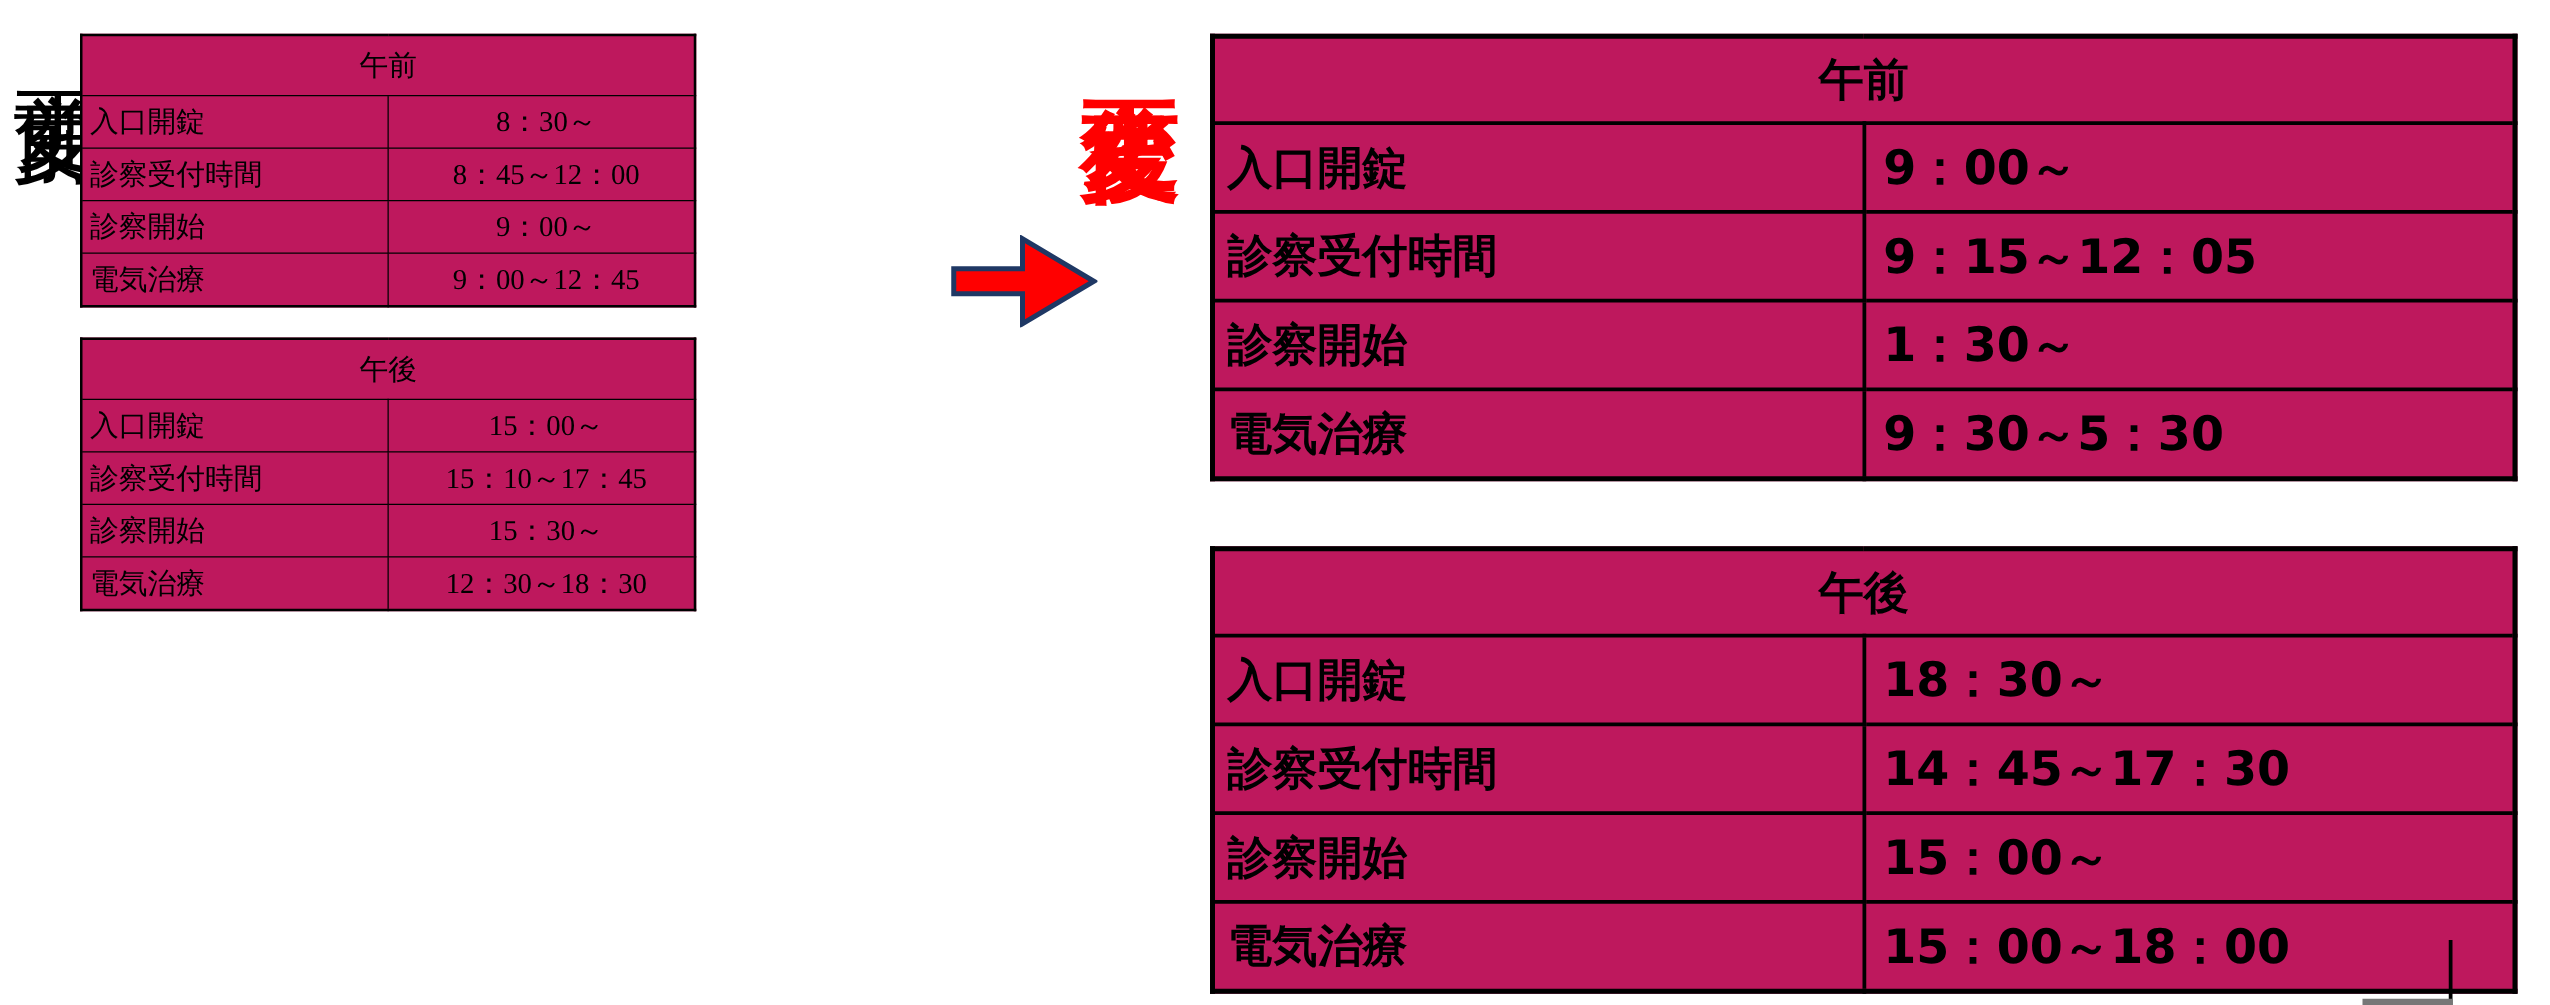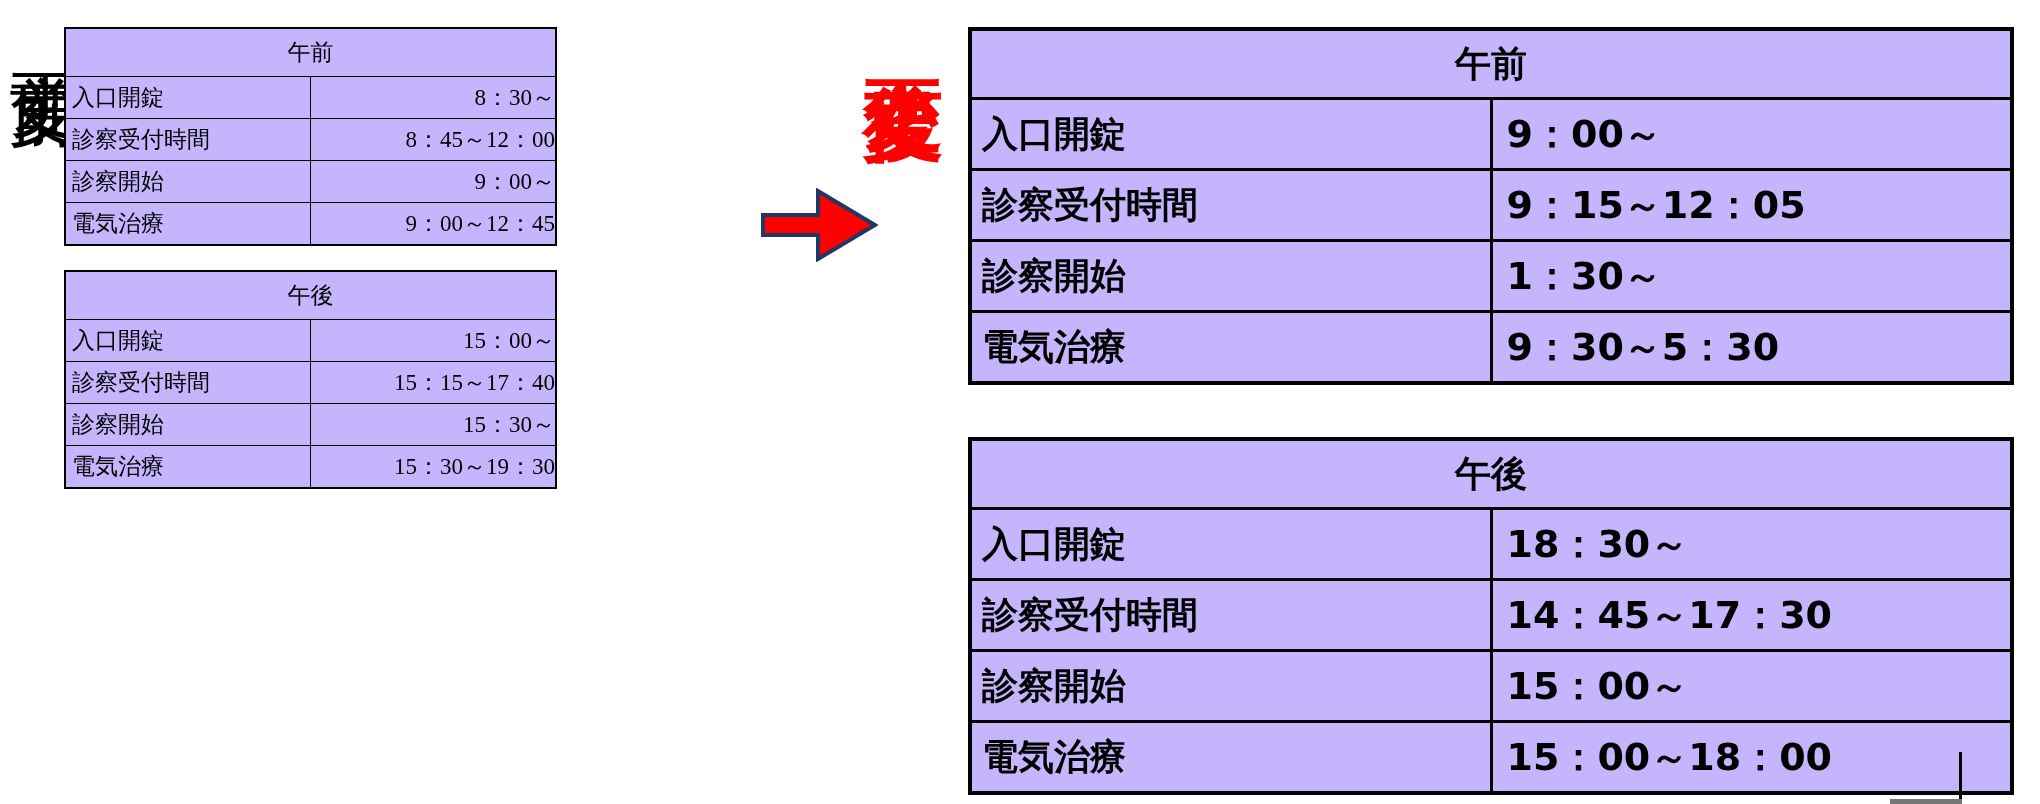--- a/index.html
+++ b/index.html
@@ -37,21 +37,21 @@
     font-size: 80px;
     font-weight: bold;
     color: #ff0000;
   }
 
   
   .tbl {
     position: absolute;
     border-collapse: collapse;
     table-layout: fixed;
-    background: #c4b5fd;
+    background: #be185d;
   }
   .tbl td, .tbl th {
     padding: 0;
     vertical-align: middle;
   }
 
   
   .tbl-before {
     border: 2px solid #000000;
     font-family: "Liberation Serif", "DejaVu Serif", serif;
@@ -66,21 +66,21 @@
     text-align: center;
     height: 47px;
     font-size: 23px;
   }
   .tbl-before .lbl {
     text-align: left;
     padding-left: 6px;
     width: 205px;
   }
   .tbl-before .val {
-    text-align: right;
+    text-align: center;
     padding-left: 8px;
   }
 
   #table-before-am { left: 64px;  top: 27px;  width: 493px; }
   #table-before-pm { left: 64px;  top: 270px; width: 493px; }
 
   
   .tbl-after {
     border: 4px solid #000000;
     font-family: "DejaVu Sans", "Liberation Sans", sans-serif;
@@ -173,29 +173,29 @@
   <tbody>
     <tr>
       <td class="hdr" colspan="2">午後</td>
     </tr>
     <tr>
       <td class="lbl">入口開錠</td>
       <td class="val">15：00～</td>
     </tr>
     <tr>
       <td class="lbl">診察受付時間</td>
-      <td class="val">15：15～17：40</td>
+      <td class="val">15：10～17：45</td>
     </tr>
     <tr>
       <td class="lbl">診察開始</td>
       <td class="val">15：30～</td>
     </tr>
     <tr>
       <td class="lbl">電気治療</td>
-      <td class="val">15：30～19：30</td>
+      <td class="val">12：30～18：30</td>
     </tr>
   </tbody>
 </table>
 
 <svg id="transition-arrow" viewBox="0 0 118 74">
   <polygon points="3,27 58,27 58,3 115,37 58,71 58,47 3,47" fill="#ff0000" stroke="#1f3864" stroke-width="4" stroke-linejoin="miter"></polygon>
 </svg>
 
 <div class="vlabel" id="label-after">変更後</div>
 

